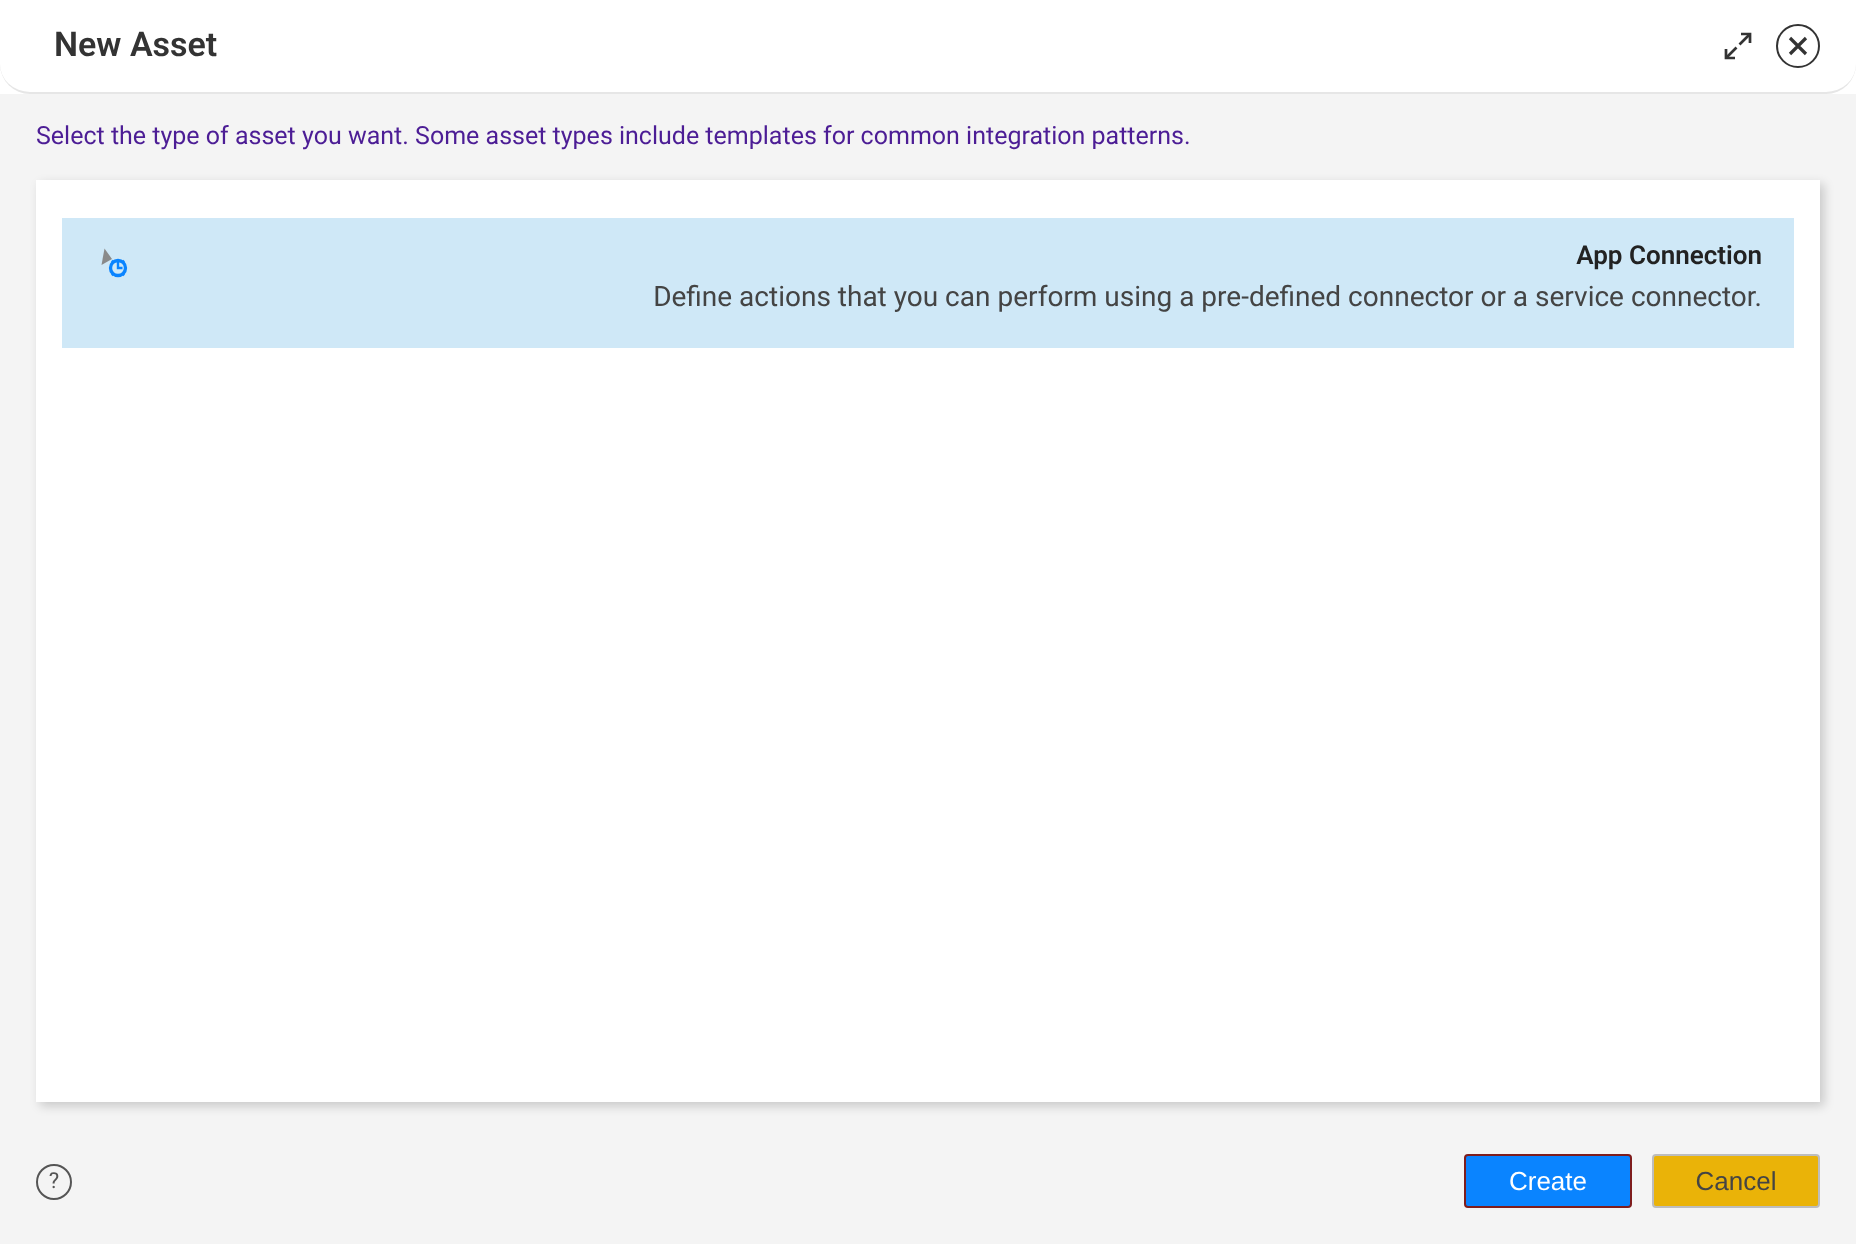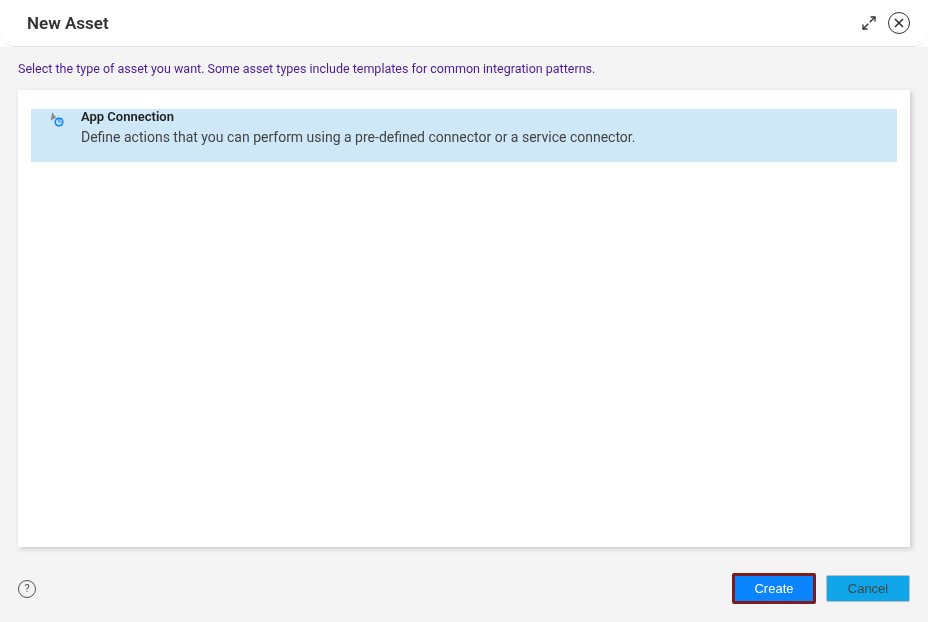--- a/index.html
+++ b/index.html
@@ -93,25 +93,26 @@
       font-weight: 600;
       border-bottom: 2px solid #0a84ff;
       padding-bottom: 4px;
     }
     .main-panel {
       flex: 1;
       padding: 18px 12px 18px 12px;
     }
     .card {
       background: #cfe8f7;
-      padding: 0 16px 14px 16px;
-      display: flex;
-      gap: 16px;
+      padding: 12px 16px 14px 16px;
+      display: flex;
+      gap: 0;
       align-items: flex-start;
       cursor: pointer;
+      text-align: right;
     }
     .card-icon {
       width: 18px;
       height: 18px;
       flex-shrink: 0;
       margin-top: 1px;
     }
     .card-body {
       flex: 1;
     }
@@ -152,24 +153,24 @@
       padding: 5px 14px;
       font-size: 13px;
       border-radius: 2px;
       cursor: pointer;
       text-align: center;
       margin-left: 10px;
     }
     .btn-primary {
       background: #0a84ff;
       color: #fff;
-      border: 3px solid #7f1d1d;
+      border: 1px solid #7f1d1d;
     }
     .btn-secondary {
-      background: #0ea5e9;
+      background: #eab308;
       color: #444;
       border: 1px solid #bdbdbd;
     }
   </style>
 </head>
 <body>
 
 <div class="dialog">
 
   <div class="header">

